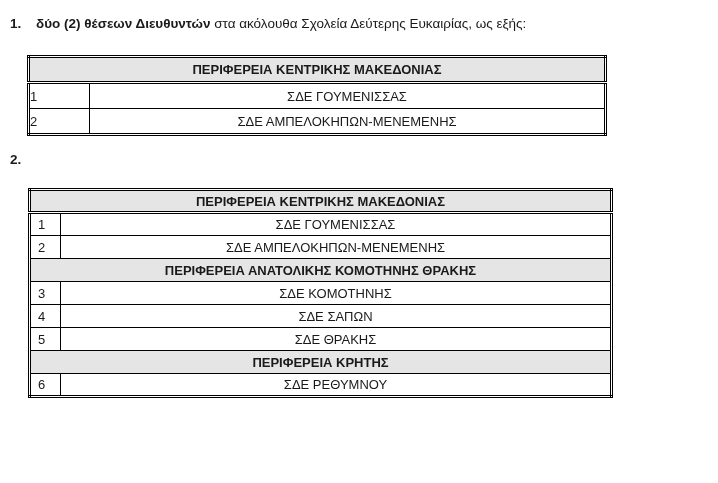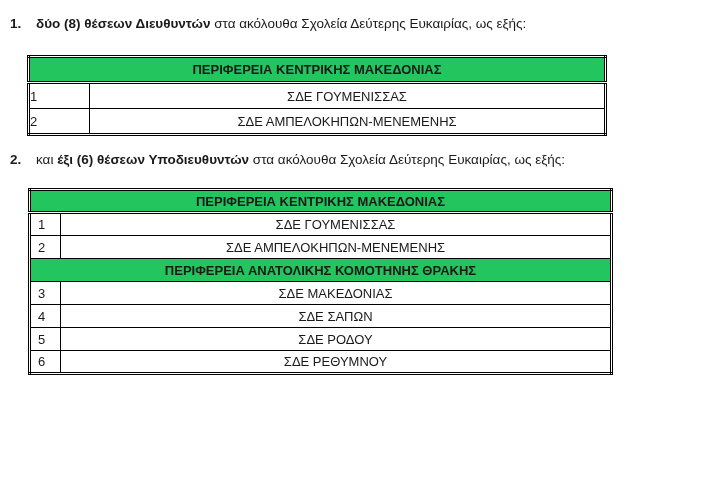--- a/index.html
+++ b/index.html
@@ -40,21 +40,21 @@
   table.doc-table td {
     border: 1px solid #000000;
     font-size: 13px;
     line-height: 15px;
     padding: 0;
     overflow: hidden;
     white-space: nowrap;
     vertical-align: middle;
   }
   tr.region-header td {
-    background: #22c55e;
+    background: #e5e5e5;
     font-weight: bold;
     text-align: center;
   }
   tr.first-row td { border-bottom: 3px double #000000; }
   td.num-cell  { padding-left: 8px; }
   td.name-cell { padding-left: 7px; text-align: center; }
   
   .table-1 { width: 580px; margin: 21px 0 0 27px; }
   .table-1 td { height: 26px; }
   .table-1 col.c-num { width: 61px; }
@@ -65,21 +65,21 @@
   .table-2 td.num-cell { padding-left: 7px; }
   .spacer-1 { height: 14px; }
 </style>
 </head>
 <body>
 
 <div class="page">
 
   <div class="intro">
     <span class="marker">1.</span>
-    <span class="text"><span></span><span class="bold-seg">δύο (8) θέσεων Διευθυντών</span><span> στα ακόλουθα Σχολεία Δεύτερης Ευκαιρίας, ως εξής:</span></span>
+    <span class="text"><span></span><span class="bold-seg">δύο (2) θέσεων Διευθυντών</span><span> στα ακόλουθα Σχολεία Δεύτερης Ευκαιρίας, ως εξής:</span></span>
   </div>
 
   <table class="doc-table table-1">
     <colgroup>
         <col class="c-num">
         <col class="c-name">
       </colgroup>
     <tbody>
         <tr class="region-header first-row">
           <td colspan="2">ΠΕΡΙΦΕΡΕΙΑ ΚΕΝΤΡΙΚΗΣ ΜΑΚΕΔΟΝΙΑΣ</td>
@@ -92,21 +92,20 @@
           <td class="num-cell">2</td>
           <td class="name-cell">ΣΔΕ ΑΜΠΕΛΟΚΗΠΩΝ-ΜΕΝΕΜΕΝΗΣ</td>
         </tr>
       </tbody>
   </table>
 
   <div class="spacer-1"></div>
 
   <div class="intro">
     <span class="marker">2.</span>
-    <span class="text"><span>και </span><span class="bold-seg">έξι (6) θέσεων Υποδιευθυντών</span><span> στα ακόλουθα Σχολεία Δεύτερης Ευκαιρίας, ως εξής:</span></span>
   </div>
 
   <table class="doc-table table-2">
     <colgroup>
         <col class="c-num">
         <col class="c-name">
       </colgroup>
     <tbody>
         <tr class="region-header first-row">
           <td colspan="2">ΠΕΡΙΦΕΡΕΙΑ ΚΕΝΤΡΙΚΗΣ ΜΑΚΕΔΟΝΙΑΣ</td>
@@ -117,29 +116,32 @@
         </tr>
         <tr>
           <td class="num-cell">2</td>
           <td class="name-cell">ΣΔΕ ΑΜΠΕΛΟΚΗΠΩΝ-ΜΕΝΕΜΕΝΗΣ</td>
         </tr>
         <tr class="region-header">
           <td colspan="2">ΠΕΡΙΦΕΡΕΙΑ ΑΝΑΤΟΛΙΚΗΣ ΚΟΜΟΤΗΝΗΣ ΘΡΑΚΗΣ</td>
         </tr>
         <tr>
           <td class="num-cell">3</td>
-          <td class="name-cell">ΣΔΕ ΜΑΚΕΔΟΝΙΑΣ</td>
+          <td class="name-cell">ΣΔΕ ΚΟΜΟΤΗΝΗΣ</td>
         </tr>
         <tr>
           <td class="num-cell">4</td>
           <td class="name-cell">ΣΔΕ ΣΑΠΩΝ</td>
         </tr>
         <tr>
           <td class="num-cell">5</td>
-          <td class="name-cell">ΣΔΕ ΡΟΔΟΥ</td>
+          <td class="name-cell">ΣΔΕ ΘΡΑΚΗΣ</td>
+        </tr>
+        <tr class="region-header">
+          <td colspan="2">ΠΕΡΙΦΕΡΕΙΑ ΚΡΗΤΗΣ</td>
         </tr>
         <tr>
           <td class="num-cell">6</td>
           <td class="name-cell">ΣΔΕ ΡΕΘΥΜΝΟΥ</td>
         </tr>
       </tbody>
   </table>
 
 </div>
 

